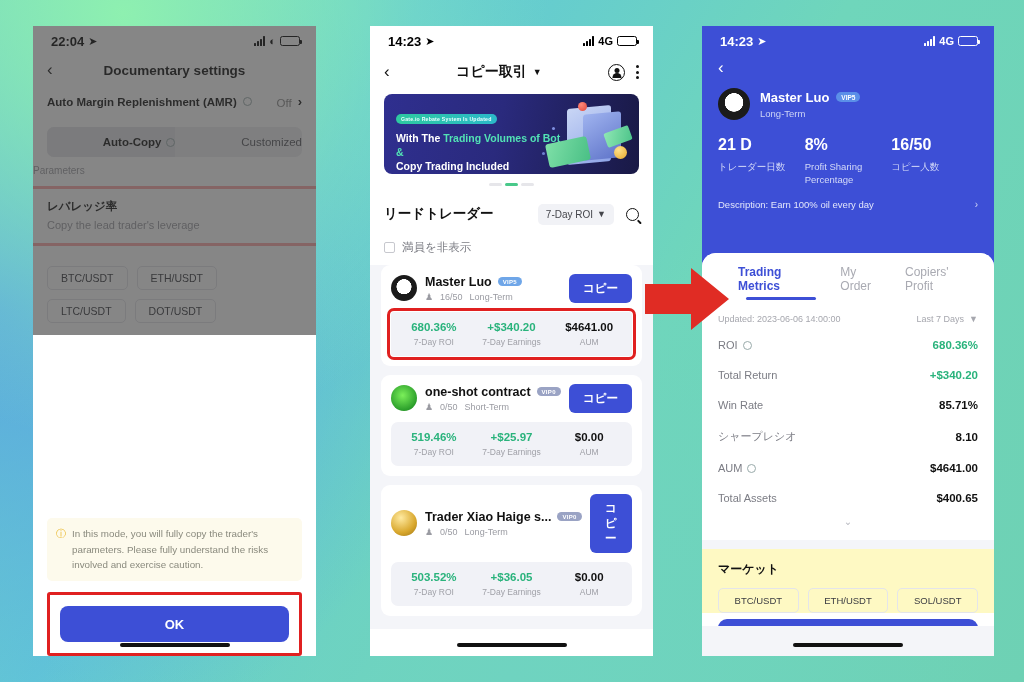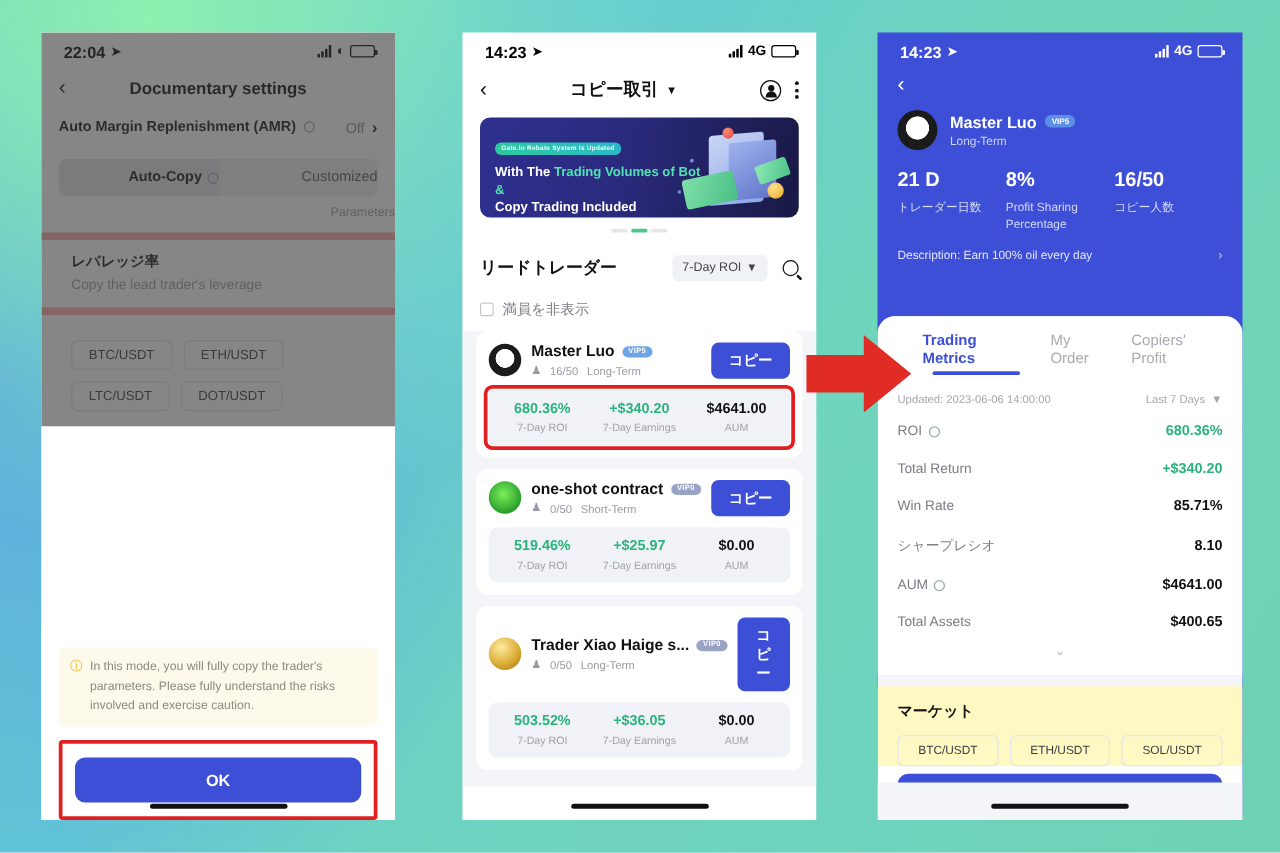--- a/index.html
+++ b/index.html
@@ -84,23 +84,23 @@
   .p1-seg {
     margin: 4px 14px 0; height: 30px; display: flex;
     background: #ececef; border-radius: 7px; overflow: hidden;
   }
   .p1-seg div {
     flex: 1; display: flex; align-items: center; justify-content: flex-end; gap: 4px;
     font-size: 11.5px; color: #55565c;
   }
   .p1-seg div.active { background: #e2e2e6; color: #111; font-weight: bold; }
   .p1-params {
-    text-align: right; font-size: 10px; color: #9b9ba1; padding: 8px 0 10px;
-  }
-  .p1-section { padding: 10px 24px 12px; border-top: 6px solid #fca5a5; }
+    text-align: left; font-size: 10px; color: #9b9ba1; padding: 8px 0 10px;
+  }
+  .p1-section { padding: 10px 14px 12px; border-top: 3px solid #fca5a5; }
   .p1-sec-t { font-size: 11.5px; font-weight: bold; color: #111; }
   .p1-sec-s { font-size: 11px; color: #9b9ba1; margin-top: 5px; }
   .p1-chips { display: flex; flex-wrap: wrap; gap: 9px; margin-top: 10px; }
   .p1-chip {
     border: 1px solid #e2e2e7; border-radius: 5px; padding: 5px 13px;
     font-size: 10.5px; color: #33343a;
   }
   .p1-cp { display:flex; align-items:center; gap:5px; padding: 11px 14px;
     border-top: 1px solid #ededf1; font-size: 11.5px; font-weight: bold; color:#111;}
 

